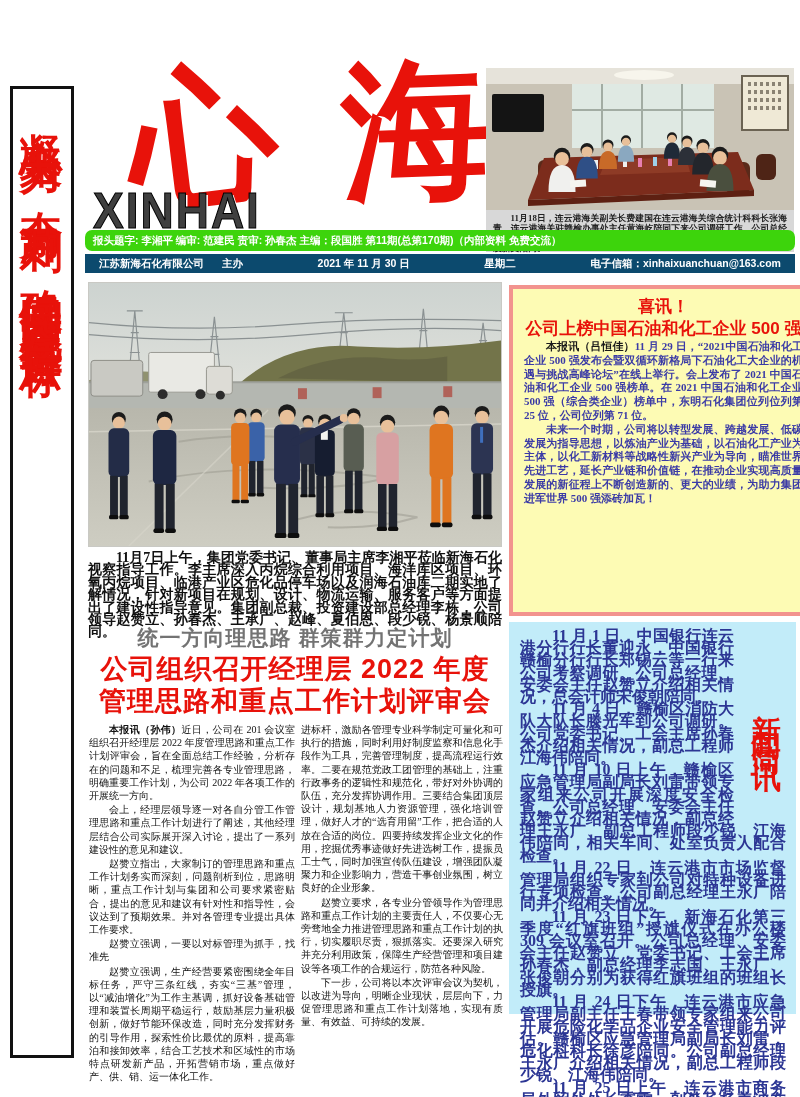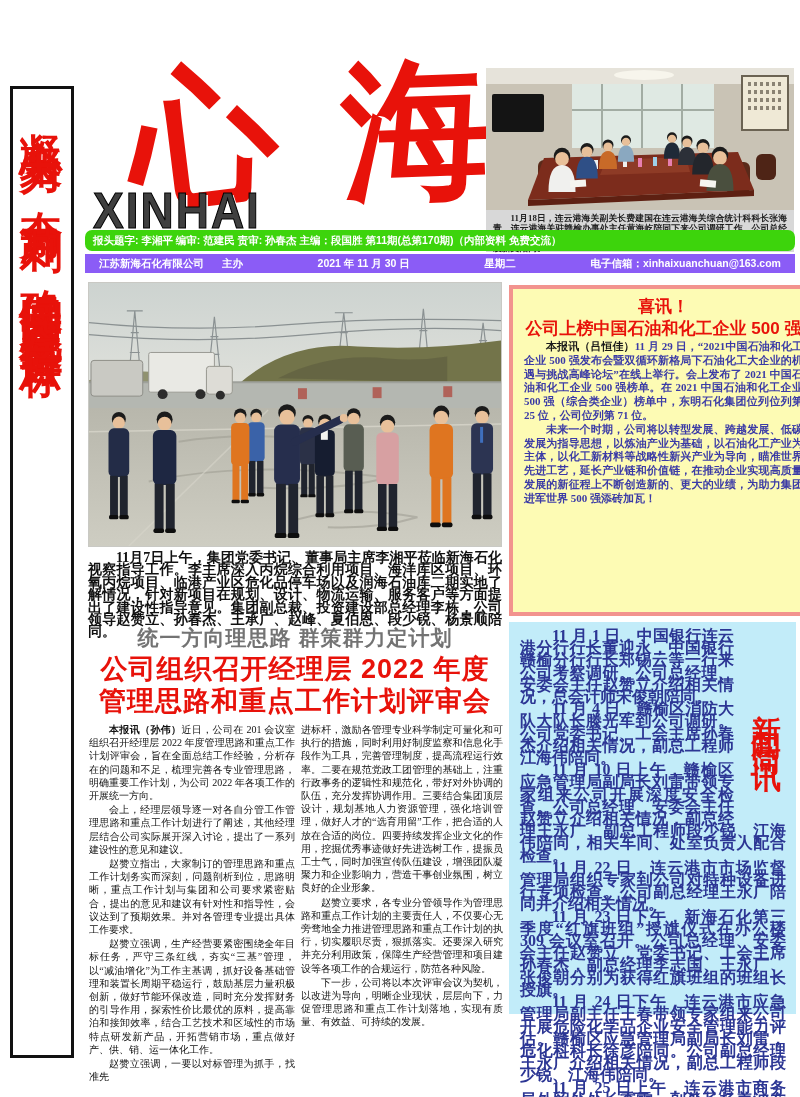--- a/index.html
+++ b/index.html
@@ -25,21 +25,21 @@
   .top-photo{position:absolute;left:486px;top:68px;width:308px;height:142px;margin:0;padding:0;}
   .top-photo svg{display:block;width:100%;height:100%;}
   .top-caption{position:absolute;left:486px;top:210px;width:308px;height:42px;background:#d8d8d8;
                box-sizing:border-box;padding:3px 7px;font-size:8.8px;line-height:10px;color:#222;
                text-align:justify;text-indent:2em;font-weight:600;}
 
   
   .bar1{position:absolute;left:85px;top:230px;width:710px;height:21px;background:#3dd40c;color:#fff;
         font-family:"Liberation Sans",sans-serif;font-weight:bold;font-size:10.5px;line-height:21px;
         padding:0 0 0 8px;box-sizing:border-box;white-space:nowrap;overflow:hidden;border-radius:7px;}
-  .bar2{position:absolute;left:85px;top:254px;width:710px;height:19px;background:#8b5cf6;color:#fff;
+  .bar2{position:absolute;left:85px;top:254px;width:710px;height:19px;background:#0c4a6e;color:#fff;
         font-family:"Liberation Sans",sans-serif;font-weight:bold;font-size:10.5px;line-height:19px;
         padding:0 14px;box-sizing:border-box;display:flex;justify-content:space-between;white-space:nowrap;}
   .bar2 .seg-role{margin-left:18px;}
 
   
   .main-photo{position:absolute;left:88px;top:282px;width:414px;height:265px;margin:0;padding:0;
               border:1px solid #c9c9c4;box-sizing:border-box;}
   .main-photo svg{display:block;width:100%;height:100%;}
   .main-caption{position:absolute;left:88px;top:552px;width:414px;font-size:14px;line-height:12.4px;
                 color:#111;text-align:justify;text-indent:2em;font-weight:700;}
@@ -279,22 +279,22 @@
     <p>未来一个时期，公司将以转型发展、跨越发展、低碳发展为指导思想，以炼油产业为基础，以石油化工产业为主体，以化工新材料等战略性新兴产业为导向，瞄准世界先进工艺，延长产业链和价值链，在推动企业实现高质量发展的新征程上不断创造新的、更大的业绩，为助力集团进军世界 500 强添砖加瓦！</p>
   </section>
 
   <div class="kicker">统一方向理思路 群策群力定计划</div>
   <h1 class="headline" style="margin:0;">公司组织召开经理层 2022 年度管理思路和重点工作计划评审会</h1>
 
   <div class="col col1">
     <p><span class="lead">本报讯（孙伟）</span><span>近日，公司在 201 会议室组织召开经理层 2022 年度管理思路和重点工作计划评审会，旨在全面总结工作经验，分析存在的问题和不足，梳理完善各专业管理思路，明确重要工作计划，为公司 2022 年各项工作的开展统一方向。</span></p>
     <p>会上，经理层领导逐一对各自分管工作管理思路和重点工作计划进行了阐述，其他经理层结合公司实际展开深入讨论，提出了一系列建设性的意见和建议。</p>
     <p>赵赞立指出，大家制订的管理思路和重点工作计划务实而深刻，问题剖析到位，思路明晰，重点工作计划与集团和公司要求紧密贴合，提出的意见和建议有针对性和指导性，会议达到了预期效果。并对各管理专业提出具体工作要求。</p>
+    <p>赵赞立强调，一要以对标管理为抓手，找准先</p>
     <p>赵赞立强调，生产经营要紧密围绕全年目标任务，严守三条红线，夯实“三基”管理，以“减油增化”为工作主基调，抓好设备基础管理和装置长周期平稳运行，鼓励基层力量积极创新，做好节能环保改造，同时充分发挥财务的引导作用，探索性价比最优的原料，提高靠泊和接卸效率，结合工艺技术和区域性的市场特点研发新产品，开拓营销市场，重点做好产、供、销、运一体化工作。</p>
-    <p>赵赞立强调，一要以对标管理为抓手，找准先</p>
   </div>
   <div class="col col2">
     <p class="no-indent">进标杆，激励各管理专业科学制定可量化和可执行的措施，同时利用好制度监察和信息化手段作为工具，完善管理制度，提高流程运行效率。二要在规范党政工团管理的基础上，注重行政事务的逻辑性和规范化，带好对外协调的队伍，充分发挥协调作用。三要结合集团顶层设计，规划基地人力资源管理，强化培训管理，做好人才的“选育用留”工作，把合适的人放在合适的岗位。四要持续发挥企业文化的作用，挖掘优秀事迹做好先进选树工作，提振员工士气，同时加强宣传队伍建设，增强团队凝聚力和企业影响力，营造干事创业氛围，树立良好的企业形象。</p>
     <p>赵赞立要求，各专业分管领导作为管理思路和重点工作计划的主要责任人，不仅要心无旁骛地全力推进管理思路和重点工作计划的执行，切实履职尽责，狠抓落实。还要深入研究并充分利用政策，保障生产经营管理和项目建设等各项工作的合规运行，防范各种风险。</p>
     <p>下一步，公司将以本次评审会议为契机，以改进为导向，明晰企业现状，层层向下，力促管理思路和重点工作计划落地，实现有质量、有效益、可持续的发展。</p>
   </div>
 
   <section class="briefs">
     <div class="briefs-title">新闻简讯</div>
     <p>11 月 1 日，中国银行连云港分行行长董迎永，中国银行赣榆分行行长郑锡云等一行来公司考察调研。公司总经理、安委会主任赵赞立介绍相关情况，总会计师宋俊朝陪同。</p>

